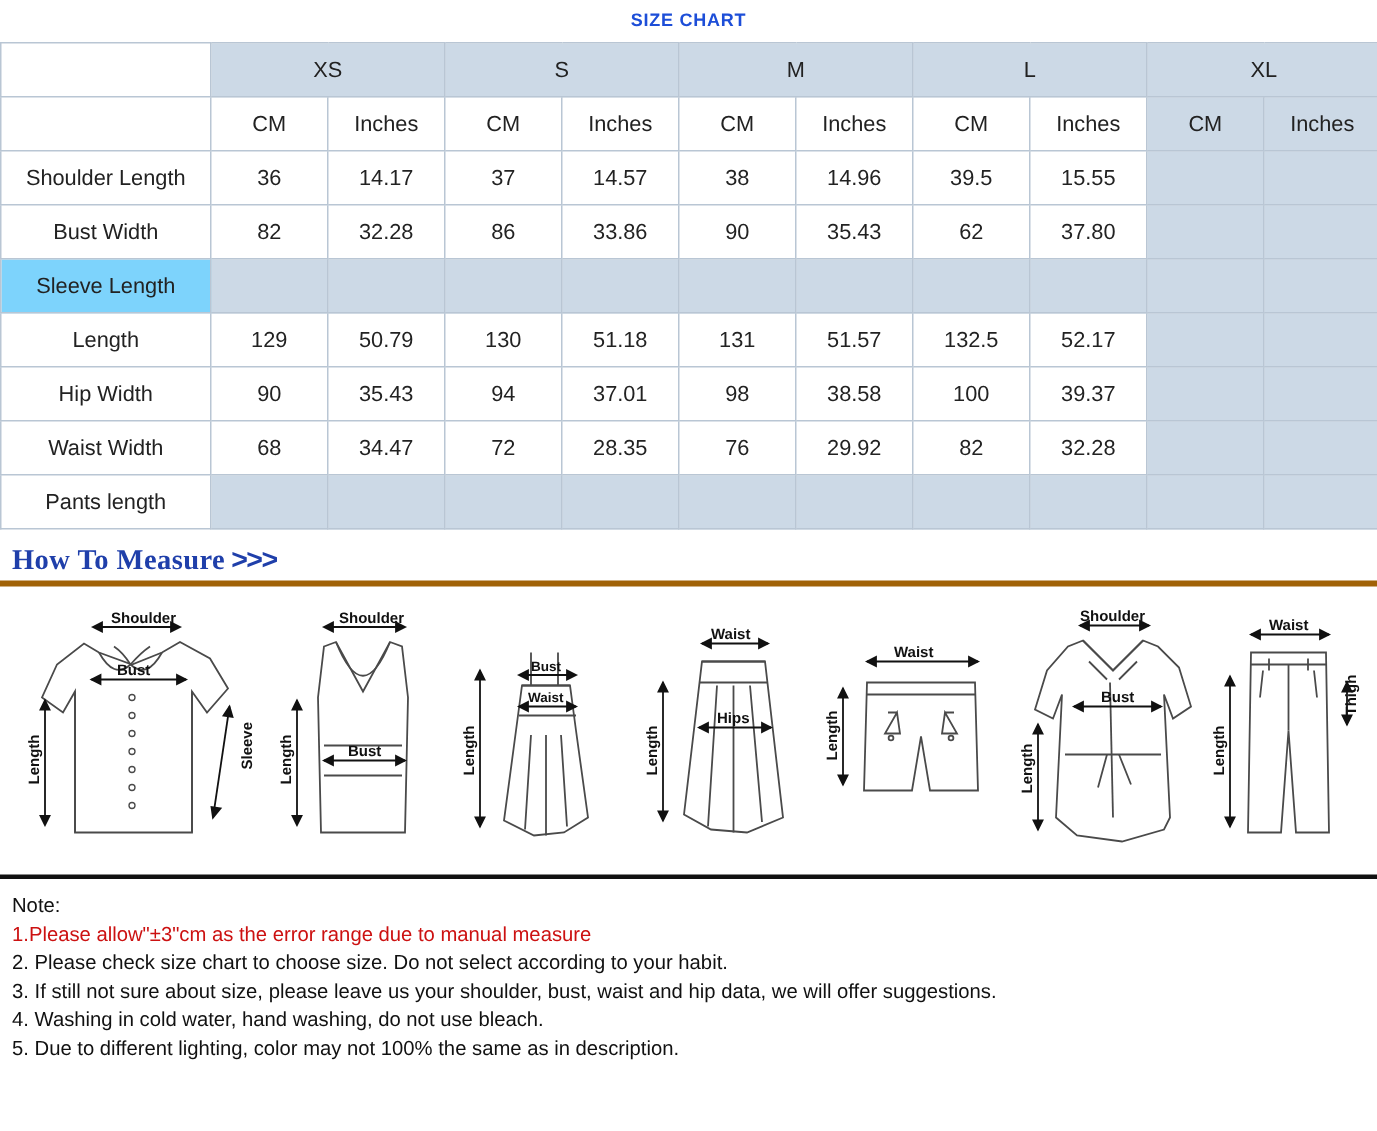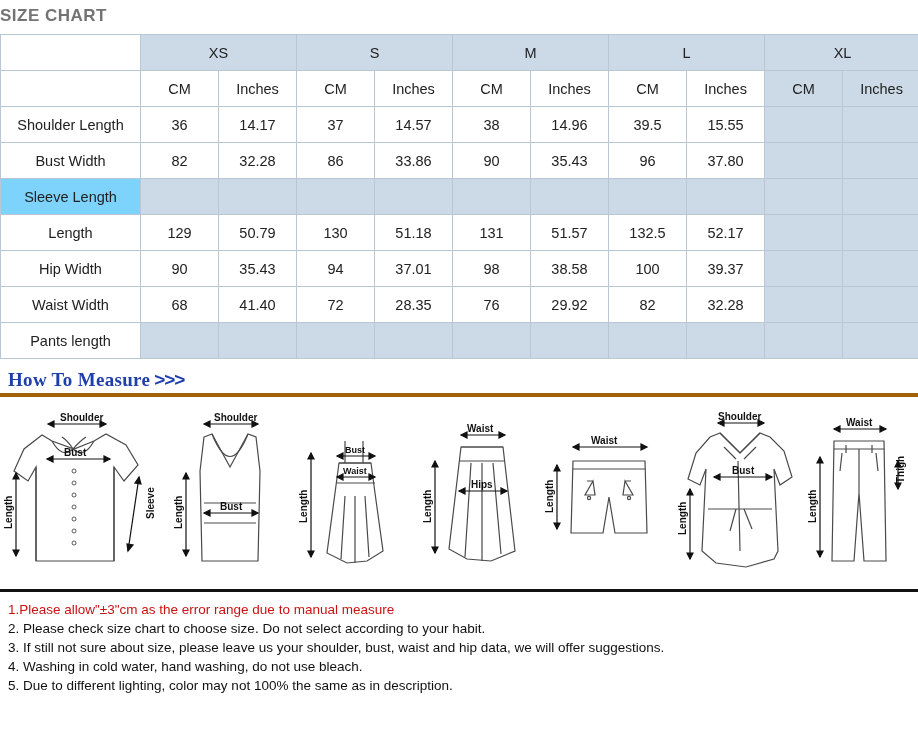--- a/index.html
+++ b/index.html
@@ -15,25 +15,26 @@
   }
   #page {
     position: relative;
     width: 918px;
     height: 754px;
     background: #fff;
   }
 
   
   .chart-title {
-    font-size: 17px;
+    text-align: center;
+    font-size: 12px;
     font-weight: bold;
     letter-spacing: 0.5px;
     padding: 6px 0 8px 0;
-    color: #737373;
+    color: #1d4ed8;
   }
 
   
   table.size-table {
     border-collapse: collapse;
     width: 918px;
     table-layout: fixed;
   }
   table.size-table td, table.size-table th {
     border: 1px solid #b9c6d4;
@@ -96,21 +97,21 @@
     color: #1f3faa;
     font-weight: bold;
     font-size: 19px;
     letter-spacing: -1px;
     margin-left: 4px;
   }
 
   .figures {
     display: flex;
     align-items: flex-start;
-    justify-content: space-between;
+    justify-content: flex-end;
     width: 918px;
     height: 195px;
     padding: 4px 2px 0 2px;
     border-bottom: 3px solid #111;
   }
   .figure { position: relative; }
   .figure svg { display: block; }
 
   
   .notes {
@@ -181,21 +182,21 @@
       </tr>
 
       <tr>
         <td class="rowlabel">Bust Width</td>
         <td>82</td>
         <td>32.28</td>
         <td>86</td>
         <td>33.86</td>
         <td>90</td>
         <td>35.43</td>
-        <td>96</td>
+        <td>62</td>
         <td>37.80</td>
         <td class="shade-cell"></td>
         <td class="shade-cell"></td>
       </tr>
 
       <tr class="shade">
         <td class="rowlabel" style="background:#7dd3fc">Sleeve Length</td>
         <td></td>
         <td></td>
         <td></td>
@@ -232,21 +233,21 @@
         <td>38.58</td>
         <td>100</td>
         <td>39.37</td>
         <td class="shade-cell"></td>
         <td class="shade-cell"></td>
       </tr>
 
       <tr>
         <td class="rowlabel">Waist Width</td>
         <td>68</td>
-        <td>41.40</td>
+        <td>34.47</td>
         <td>72</td>
         <td>28.35</td>
         <td>76</td>
         <td>29.92</td>
         <td>82</td>
         <td>32.28</td>
         <td class="shade-cell"></td>
         <td class="shade-cell"></td>
       </tr>
 
@@ -457,20 +458,21 @@
         </g>
         <text x="40" y="25" font-size="10" font-weight="bold" font-family="Liberation Sans, sans-serif" fill="#111">Waist</text>
         <text x="98" y="82" font-size="10" font-weight="bold" font-family="Liberation Sans, sans-serif" fill="#111" transform="rotate(-90 98 82)">Thigh</text>
         <text x="10" y="122" font-size="10" font-weight="bold" font-family="Liberation Sans, sans-serif" fill="#111" transform="rotate(-90 10 122)">Length</text>
       </svg>
     </div>
 
   </div>
 
   <div class="notes">
+    <div class="note-line">Note:</div>
     <div class="note-line red">1.Please allow"±3"cm as the error range due to manual measure</div>
     <div class="note-line">2. Please check size chart to choose size. Do not select according to your habit.</div>
     <div class="note-line">3. If still not sure about size, please leave us your shoulder, bust, waist and hip data, we will offer suggestions.</div>
     <div class="note-line">4. Washing in cold water, hand washing, do not use bleach.</div>
     <div class="note-line">5. Due to different lighting, color may not 100% the same as in description.</div>
   </div>
 
 </div>
 
 </body></html>

